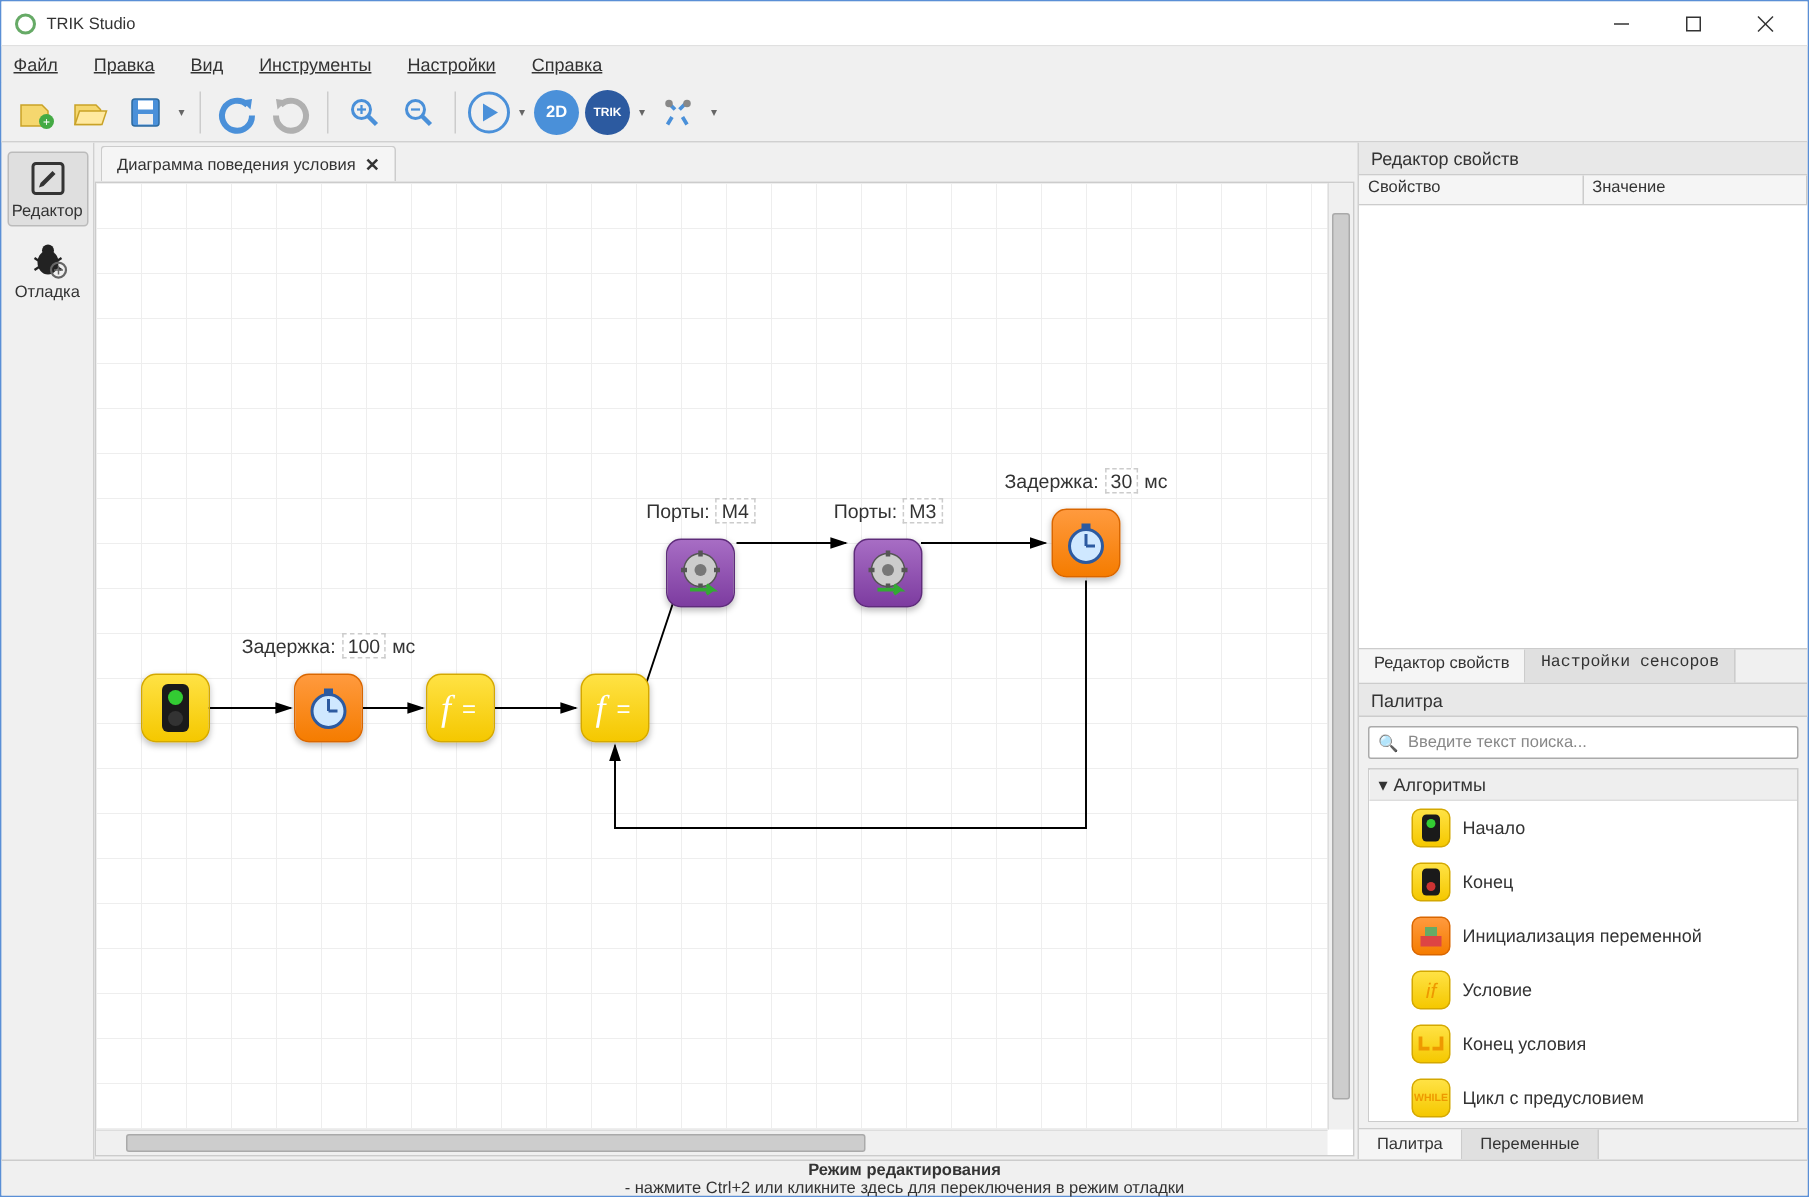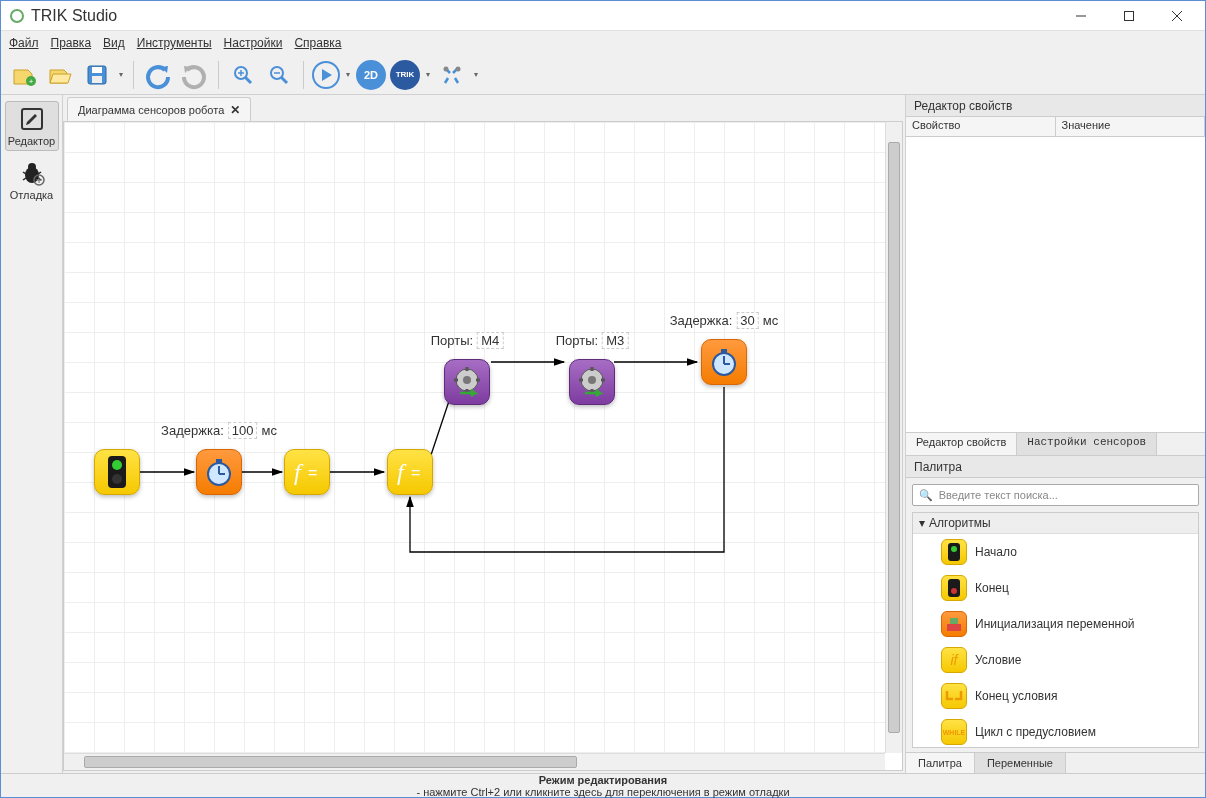--- a/index.html
+++ b/index.html
@@ -1,23 +1,23 @@
 <!DOCTYPE html>
 <html><head>
 <meta charset="utf-8">
 <style>
 * { box-sizing: border-box; margin: 0; padding: 0; }
 body { font-family: "Segoe UI", Tahoma, sans-serif; font-size: 12px; background: #fff; color: #333; overflow: hidden; }
 .window { width: 1206px; height: 798px; border: 1px solid #5a8fd6; background: #f0f0f0; display: flex; flex-direction: column; position: relative; }
 .titlebar { height: 30px; background: #fff; display: flex; align-items: center; padding: 0 8px; border-bottom: 1px solid #e0e0e0; }
 .titlebar-icon { width: 16px; height: 16px; margin-right: 6px; }
-.titlebar-text { flex: 1; font-size: 16px; color: #333; }
+.titlebar-text { flex: 1; font-size: 11px; color: #333; }
 .win-controls { display: flex; gap: 24px; align-items: center; padding-right: 8px; }
 .win-btn { width: 24px; height: 24px; display: flex; align-items: center; justify-content: center; cursor: default; }
-.menubar { height: 24px; background: #f0f0f0; display: flex; align-items: center; padding: 0 8px; gap: 12px; }
+.menubar { height: 24px; background: #f0f0f0; display: flex; align-items: center; padding: 0 8px; gap: 24px; }
 .menu-item { font-size: 12px; cursor: default; }
 .menu-item .ul { text-decoration: underline; }
 .toolbar { height: 40px; background: #f0f0f0; border-bottom: 1px solid #d0d0d0; display: flex; align-items: center; padding: 4px 8px; gap: 4px; }
 .toolbar-sep { width: 1px; height: 28px; background: #ccc; margin: 0 4px; }
 .tool-btn { width: 32px; height: 32px; border-radius: 4px; display: flex; align-items: center; justify-content: center; cursor: default; }
 .dropdown-arrow { width: 8px; height: 32px; display: flex; align-items: center; justify-content: center; font-size: 8px; color: #666; }
 .main-area { flex: 1; display: flex; overflow: hidden; }
 .left-dock { width: 62px; background: #f0f0f0; border-right: 1px solid #d0d0d0; display: flex; flex-direction: column; align-items: center; padding-top: 6px; gap: 4px; }
 .mode-btn { width: 54px; height: 50px; display: flex; flex-direction: column; align-items: center; justify-content: center; gap: 2px; font-size: 11px; border-radius: 3px; cursor: default; }
 .mode-btn.active { background: #dfdfdf; border: 1px solid #bbb; }
@@ -199,21 +199,21 @@
               <line x1="20" y1="17" x2="20" y2="23" stroke="#666"></line>
             </svg>
           </span>
         <span>Отладка</span>
       </div>
     </div>
 
     <div class="center-area">
       <div class="tab-bar">
         <div class="tab">
-          <span>Диаграмма сенсоров робота</span>
+          <span>Диаграмма поведения условия</span>
           <span class="tab-close">✕</span>
         </div>
       </div>
       <div class="canvas-wrap">
         <div class="canvas">
 
           <svg width="100%" height="100%" style="position:absolute;left:0;top:0;pointer-events:none">
             <defs>
                 <marker id="arr" markerWidth="10" markerHeight="10" refX="8" refY="3" orient="auto">
                   <path d="M0 0 L9 3 L0 6 z" fill="#000"></path>

